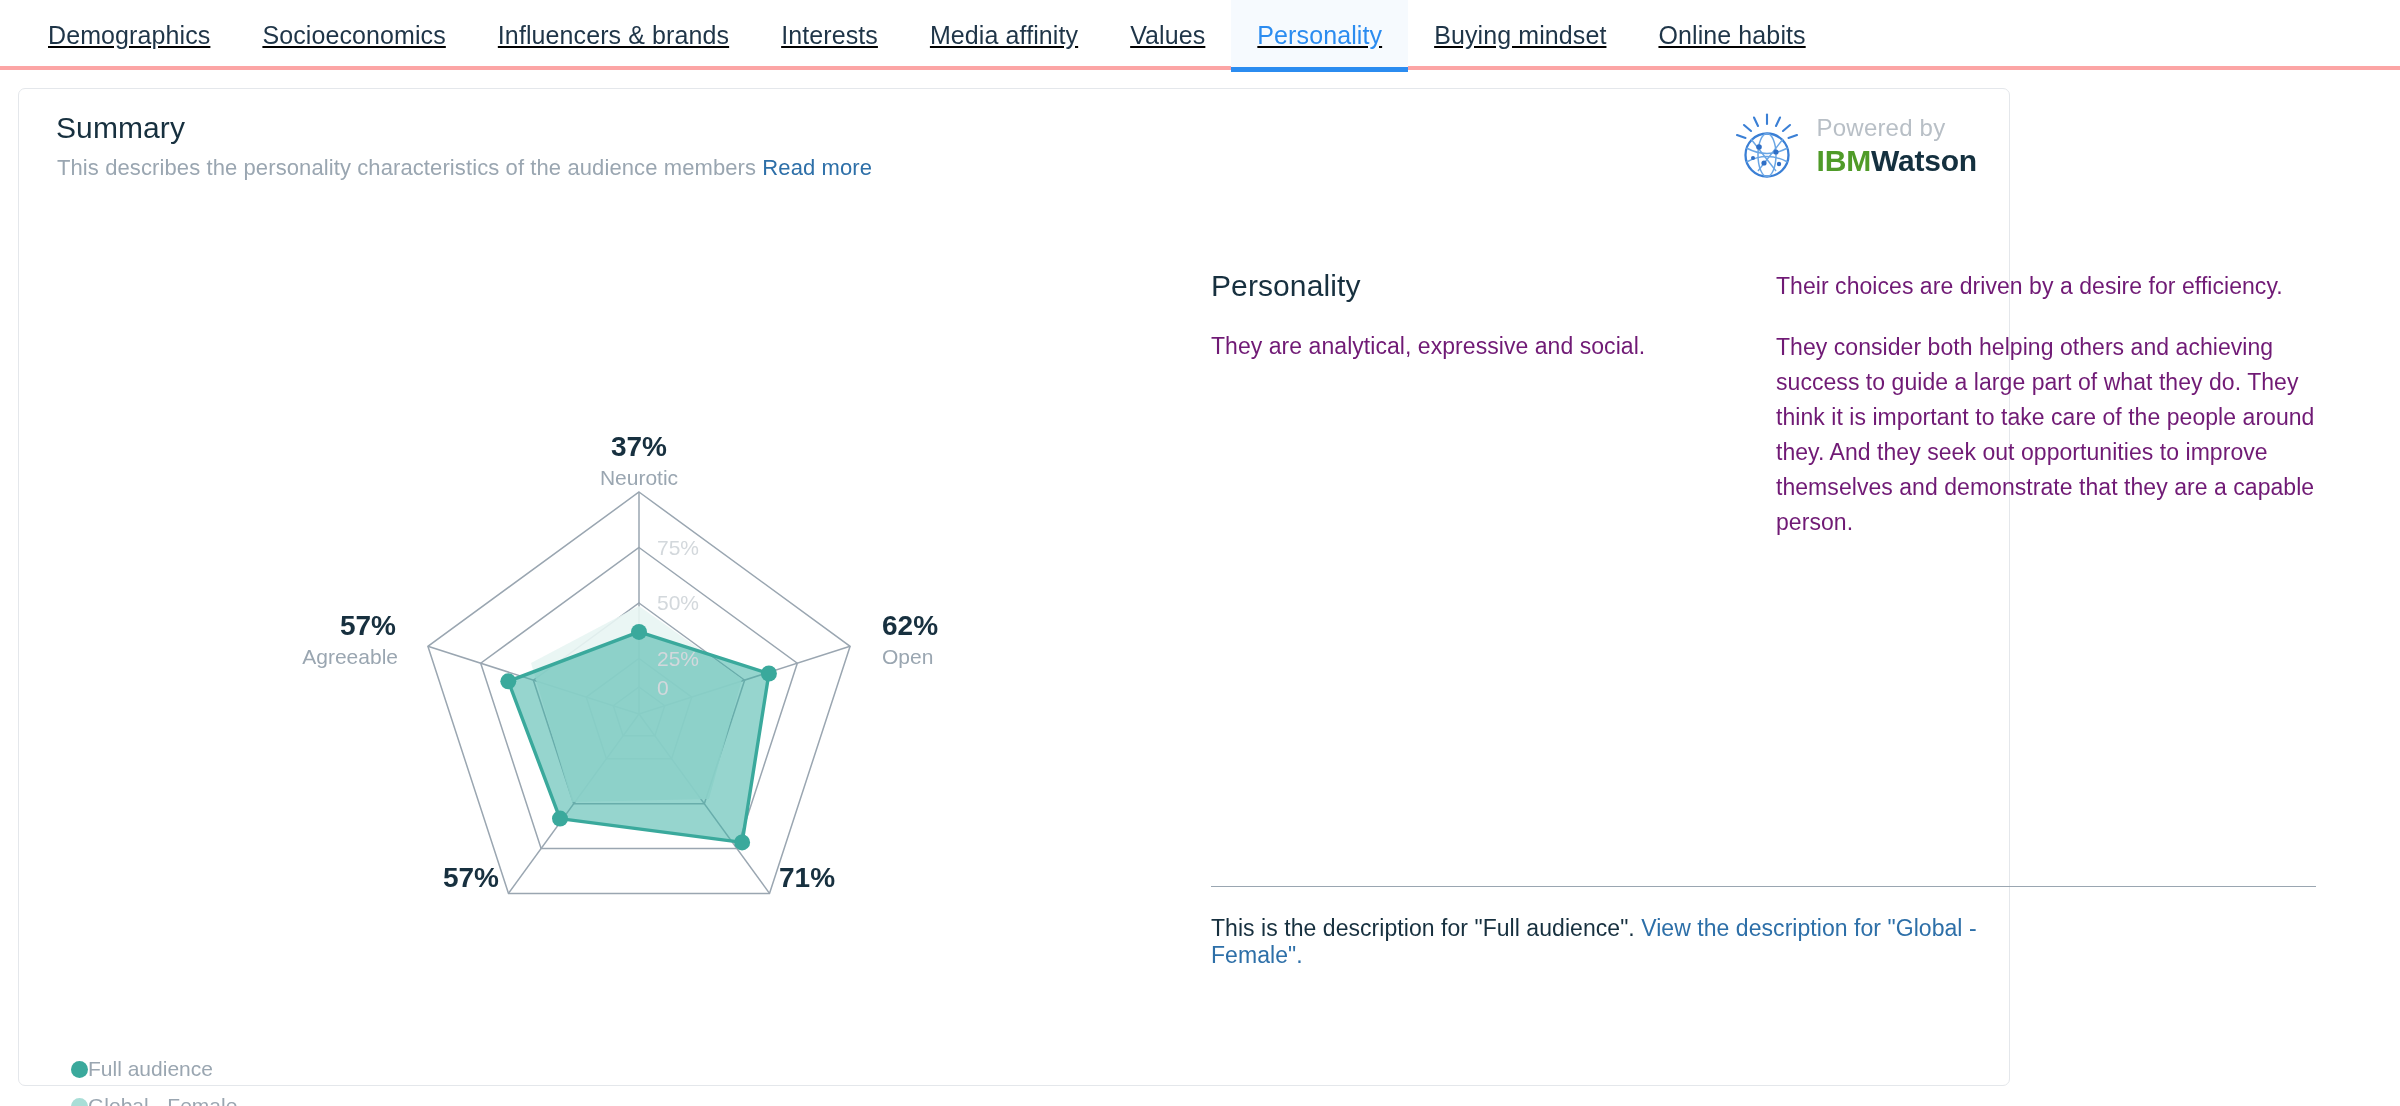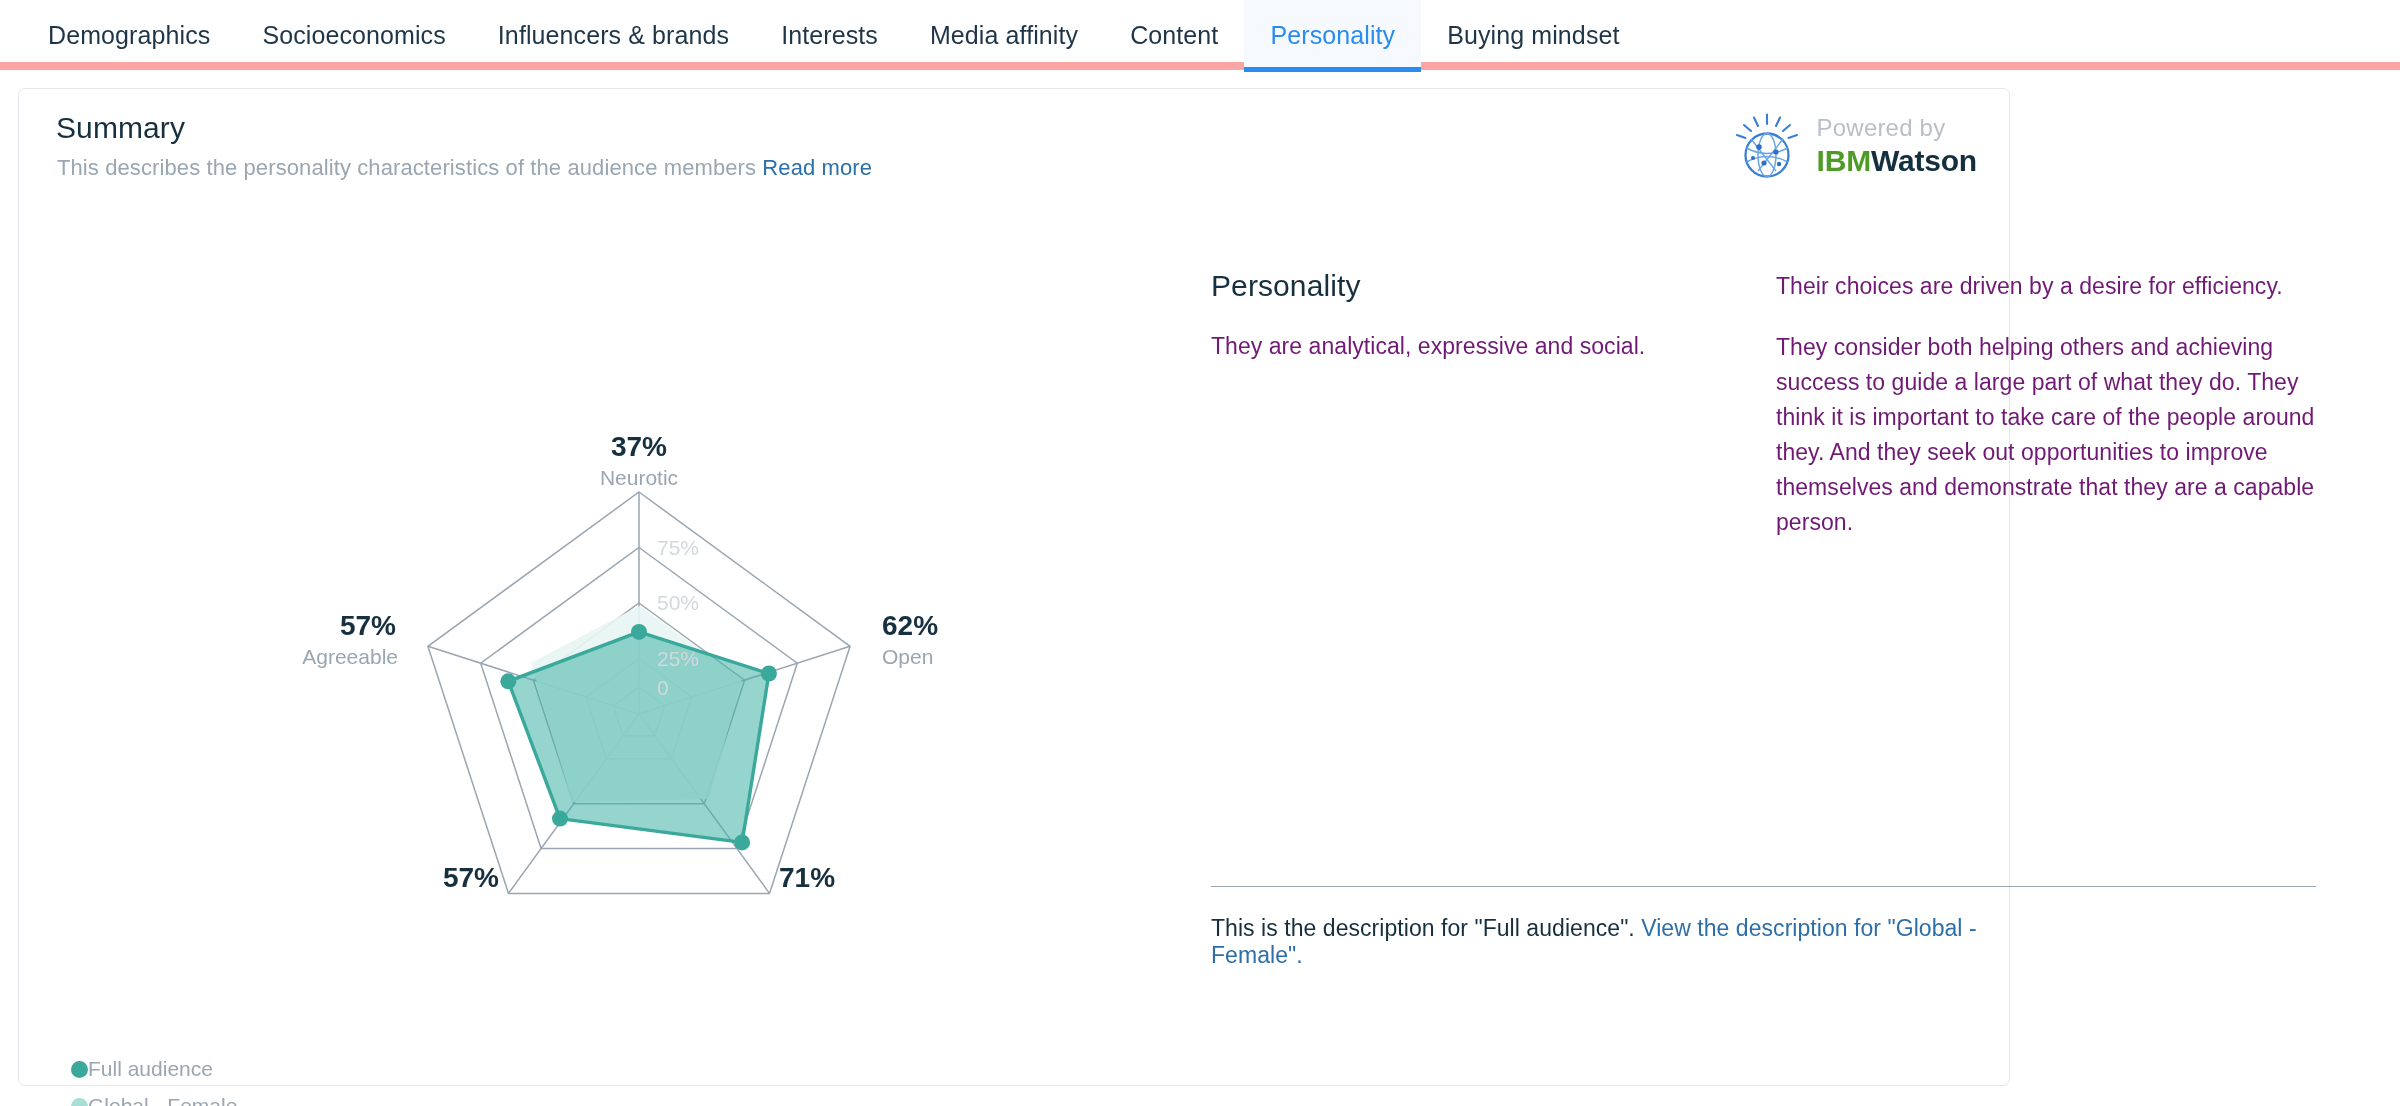--- a/index.html
+++ b/index.html
@@ -8,23 +8,24 @@
     width: 2400px; height: 1106px;
     background: #ffffff;
     font-family: "Liberation Sans", sans-serif;
     -webkit-font-smoothing: antialiased;
   }
   #app { position: relative; width: 2400px; height: 1106px; background: #ffffff; overflow: hidden; }
 
   
   .tabbar {
     position: absolute; left: 0; top: 0; width: 2400px; height: 70px;
-    border-bottom: 8px solid #fca5a5;
+    border-bottom: 4px solid #fca5a5;
     display: flex; align-items: stretch; padding-left: 22px;
     background: #ffffff;
+    text-decoration: underline;
   }
   .tab {
     display: flex; align-items: center; justify-content: center;
     padding: 0 26px; height: 70px;
     font-size: 25px; color: #1f3548; letter-spacing: .1px;
     cursor: pointer; white-space: nowrap; position: relative;
   }
   .tab.active { color: #2b8cf0; background: #f6fafe; }
   .tab.active::after {
     content: ""; position: absolute; left: 0; right: 0; bottom: -2px;
@@ -110,27 +111,30 @@
     <div class="tab">
         <span>Influencers &amp; brands</span>
       </div>
     <div class="tab">
         <span>Interests</span>
       </div>
     <div class="tab">
         <span>Media affinity</span>
       </div>
     <div class="tab">
-        <span>Content</span>
+        <span>Values</span>
       </div>
     <div class="tab active">
         <span>Personality</span>
       </div>
     <div class="tab">
         <span>Buying mindset</span>
+      </div>
+    <div class="tab">
+        <span>Online habits</span>
       </div>
   </div>
 
   <div class="card">
 
     <div class="card-title">Summary</div>
     <div class="card-sub">
       <span>This describes the personality characteristics of the audience members</span>
       <span class="readmore">Read more</span>
     </div>

